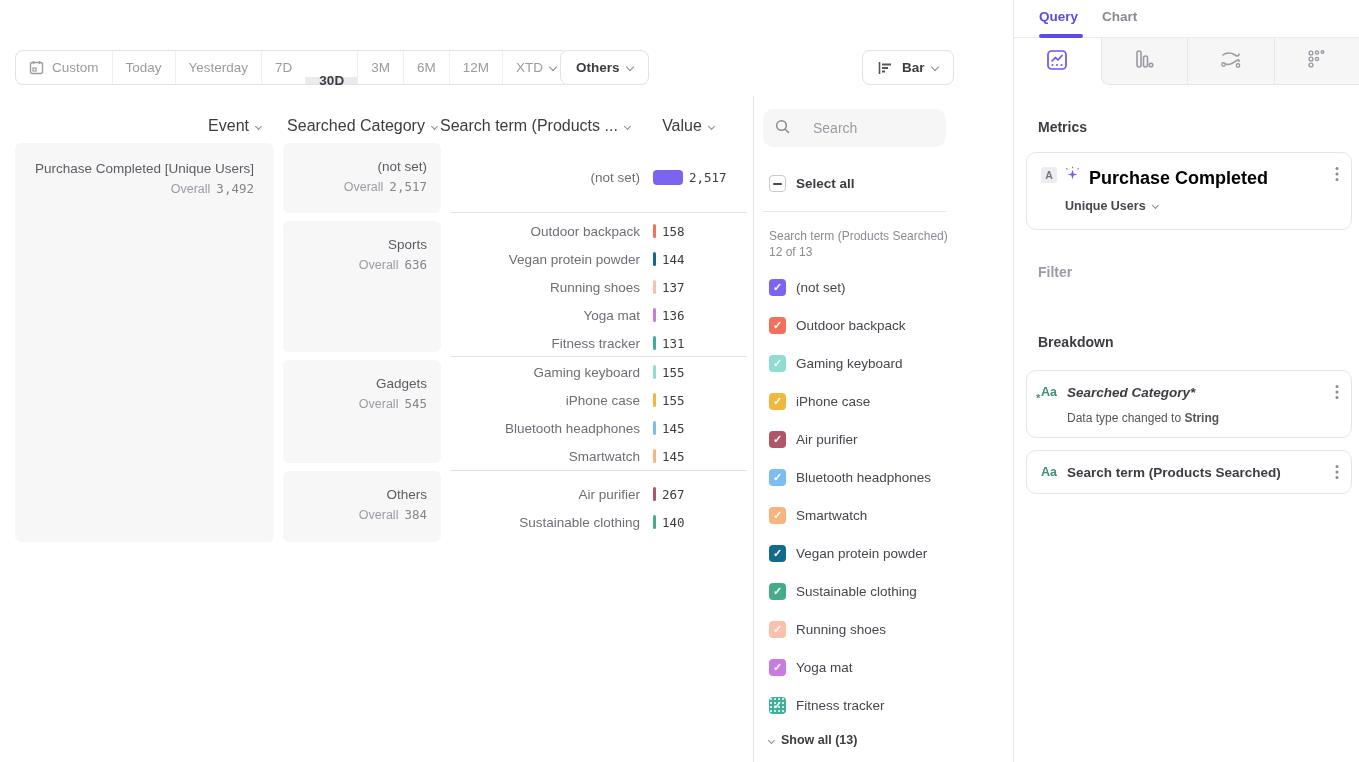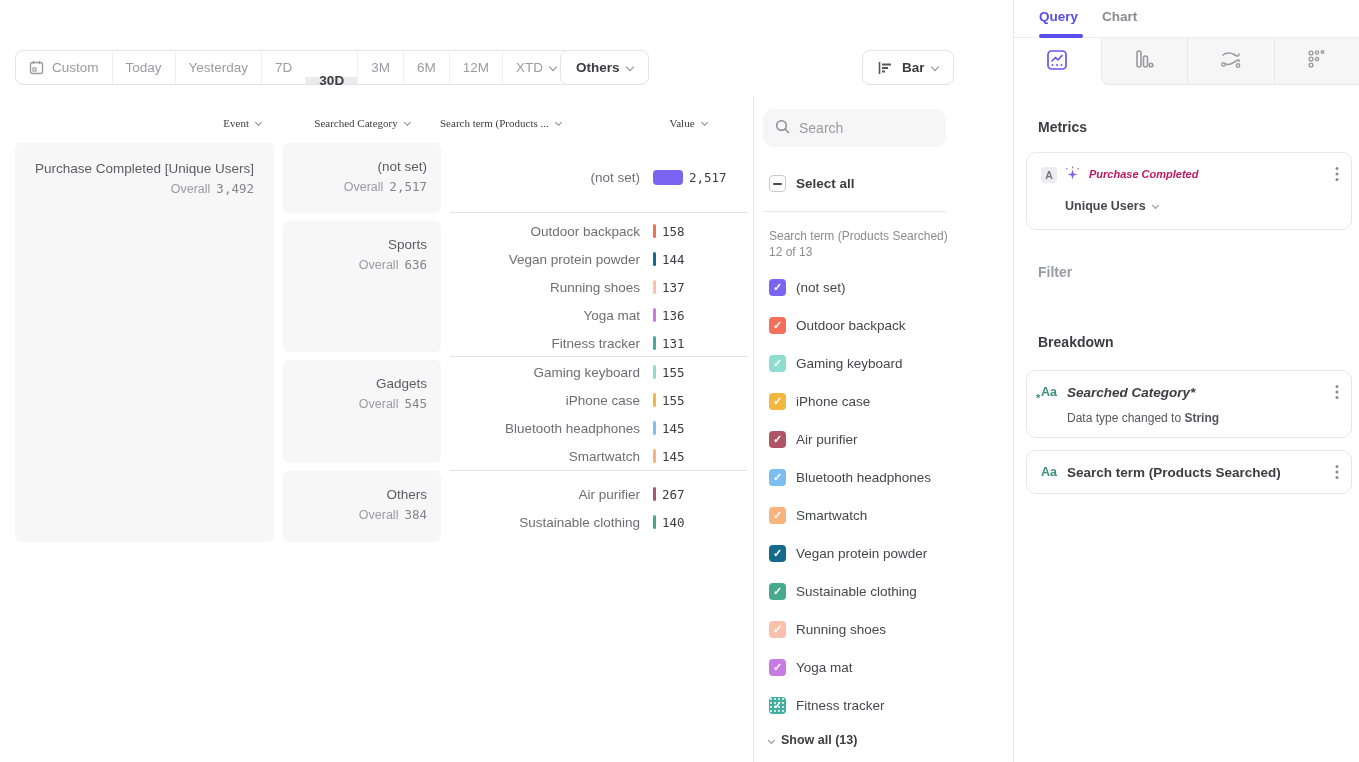--- a/index.html
+++ b/index.html
@@ -13,38 +13,38 @@
   .range-group { left:15px; top:50px; height:35px; display:flex; align-items:stretch; border:1px solid #e3e3e7; border-radius:8px; background:#fff; }
   .range-btn { display:flex; align-items:center; padding:0 13px; font-size:13.5px; color:#9b9ba3; cursor:pointer; border-left:1px solid #efeff2; white-space:nowrap; }
   .range-btn:first-child { border-left:none; border-radius:8px 0 0 8px; }
   .range-btn:last-child { border-radius:0 8px 8px 0; }
   .range-btn.selected { background:#ebebee; color:#3c3c42; font-weight:bold;margin-top:26px; }
   .range-btn .cal { margin-right:8px; display:inline-flex; }
   .pill-btn { height:35px; display:flex; align-items:center; padding:0 15px; border:1px solid #e3e3e7; border-radius:8px; font-size:13.5px; font-weight:bold; color:#3c3c42; background:#fff; cursor:pointer; }
   .pill-btn .icon { margin-right:8px; display:inline-flex; }
 
   
-  .col-header { top:117px; font-size:11px; font-weight:500; color:#3c3c42; white-space:nowrap;font-family:Liberation Serif, serif; }
+  .col-header { top:117px; font-size:16px; font-weight:500; color:#3c3c42; white-space:nowrap; }
   .gcard { background:#f7f7f8; border-radius:6px; }
   .event-card { left:15px; top:143px; width:259px; height:399px; padding:18px 20px 0 0; text-align:right; }
   .cat-card { left:283px; width:158px; padding:16px 14px 0 0; text-align:right; }
   .cell-title { font-size:13.5px; color:#5c5c64; }
   .overall { margin-top:5px; font-size:12.5px; color:#9b9ba3; }
   .overall .num { font-family:"DejaVu Sans Mono", monospace; color:#85858d; margin-left:6px; }
   .trow { display:flex; align-items:center; height:28px; }
   .trow .term { width:190px; text-align:right; font-size:13.5px; color:#6e6e76; white-space:nowrap; }
   .trow .vbar { margin-left:13px; width:3px; height:14px; border-radius:2px; flex:none; }
   .trow.big .vbar { width:30px; height:15px; border-radius:4px; }
   .trow .vnum { margin-left:6px; font-family:"DejaVu Sans Mono", monospace; font-size:12.5px; color:#3c3c42; }
   .hsep { height:1px; background:#e2e2e6; left:450px; width:297px; }
 
   
   .vdivider { left:753px; top:96px; width:1px; height:666px; background:#e8e8ec; }
   .searchbox { left:763px; top:109px; width:183px; height:38px; background:#f6f6f7; border-radius:10px; display:flex; align-items:center; padding:0 12px; }
-  .searchbox input { border:none; outline:none; background:transparent; font-size:14px; color:#a21caf; width:130px; margin-left:9px; font-family:"Liberation Sans", sans-serif; }
+  .searchbox input { border:none; outline:none; background:transparent; font-size:14px; color:#a21caf; width:130px; margin-left:23px; font-family:"Liberation Sans", sans-serif; }
   .searchbox input::placeholder { color:#9b9ba3; }
   .selrow { left:769px; top:175px; display:flex; align-items:center; cursor:pointer; }
   .cb-ind { width:17px; height:17px; border:1.5px solid #c9c9d4; border-radius:4px; background:#fff; display:flex; align-items:center; justify-content:center; }
   .cb-ind .dash { width:9px; height:2px; background:#4a4a52; border-radius:1px; }
   .selrow .lbl { margin-left:10px; font-size:13.5px; font-weight:bold; color:#3c3c42; }
   .fdivider { left:763px; top:211px; width:183px; height:1px; background:#e8e8ec; }
   .fcaption { left:769px; top:228px; width:180px; font-size:12px; line-height:16px; color:#8b8b93; }
   .fitem { left:769px; display:flex; align-items:center; cursor:pointer; }
   .cbox { width:17px; height:17px; border-radius:4px; display:flex; align-items:center; justify-content:center; color:#fff; font-size:11px; font-weight:bold; flex:none; }
   .cbox.pattern { background-image:radial-gradient(rgba(255,255,255,.75) 1px, transparent 1.2px); background-size:4px 4px; }
@@ -63,21 +63,21 @@
   .itab { width:86.5px; display:flex; align-items:center; justify-content:center; cursor:pointer; }
   .itab.active { background:#fff; }
   .itab.inactive { background:#f6f6f7; border-left:1px solid #e8e8ec; border-bottom:1px solid #e8e8ec; }
   .itab.inactive:first-of-type { border-left:none; }
   .itab.round-bl { border-bottom-left-radius:8px; }
   .sect-head { position:absolute; left:24px; font-size:14px; font-weight:bold; color:#3c3c42; }
   .sect-head.muted { color:#9b9ba3; }
   .plus { position:absolute; right:20px; cursor:pointer; display:inline-flex; }
   .qcard { position:absolute; left:12px; width:326px; border:1px solid #e6e6ea; border-radius:10px; background:#fff; }
   .abadge { position:absolute; left:14px; top:14px; width:16px; height:16px; background:#ededf0; border-radius:3px; font-size:10.5px; font-weight:bold; color:#75757f; display:flex; align-items:center; justify-content:center; }
-  .metric-name { position:absolute; left:62px; top:15px; font-size:11px; font-weight:bold; color:#be185d;font-style:italic; }
+  .metric-name { position:absolute; left:62px; top:15px; font-size:18px; font-weight:bold; color:#000000; }
   .kebab { position:absolute; right:12px; top:13px; cursor:pointer; display:inline-flex; }
   .measure { position:absolute; left:38px; top:46px; font-size:12.5px; font-weight:bold; color:#46464e; cursor:pointer; }
   .aa-ic { position:absolute; left:14px; font-size:12.5px; font-weight:bold; color:#3d8f78; }
   .aa-ic .star { position:absolute; left:-5px; top:7px; font-size:11px; }
   .bd-name { position:absolute; left:40px; font-size:13.5px; font-weight:bold; color:#3c3c42; }
   .bd-name.it { font-style:italic; }
   .bd-note { position:absolute; left:40px; top:40px; font-size:12px; color:#55555d; }
   .bd-note b { font-weight:bold; }
 </style>
 </head>

